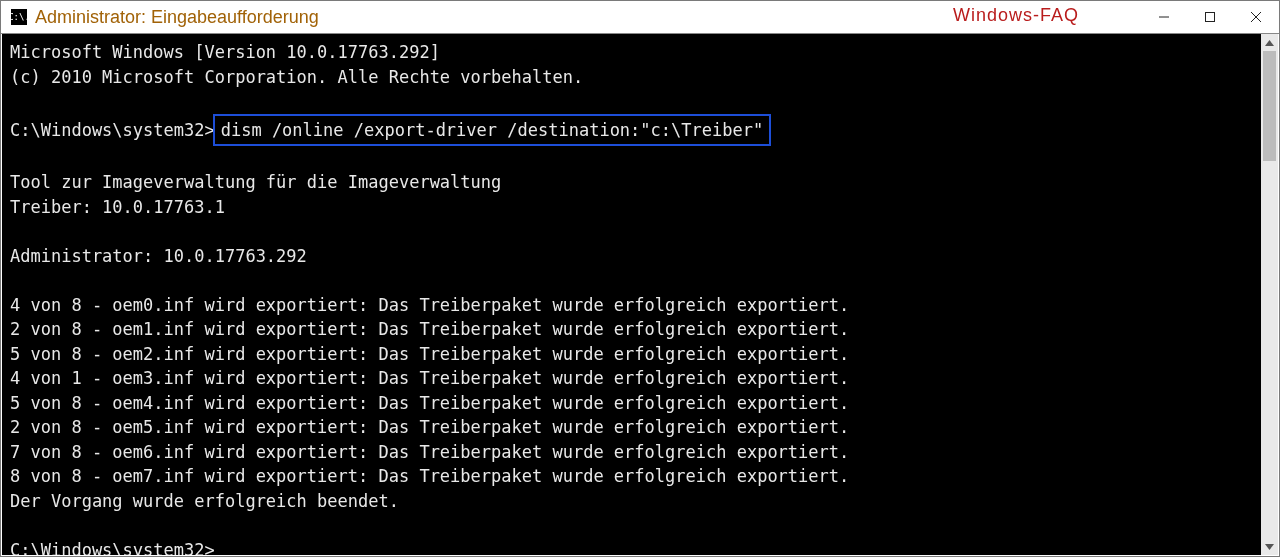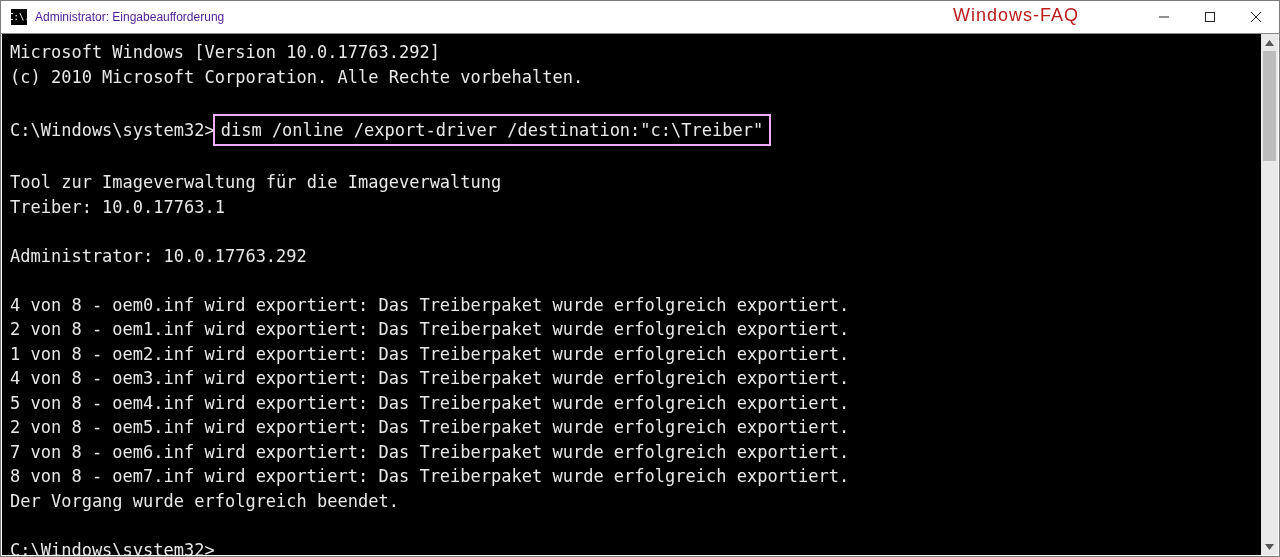--- a/index.html
+++ b/index.html
@@ -33,22 +33,22 @@
     height: 16px;
     margin: 0 8px 0 10px;
     background: #000;
     display: inline-flex;
     align-items: center;
     justify-content: center;
     color: #fff;
     font: 9px/1 Consolas, monospace;
   }
   .titlebar .title {
-    font-size: 12px;
-    color: #4c1d95;
+    font-size: 18px;
+    color: #a16207;
     white-space: nowrap;
   }
   .watermark {
     position: absolute;
     right: 200px;
     top: 4px;
     font-size: 18px;
     color: #b91c1c;
     letter-spacing: 1px;
     pointer-events: none;
@@ -86,21 +86,21 @@
     padding: 6px 6px 6px 8px;
     font-family: Consolas, "Lucida Console", monospace;
     font-size: 17px;
     line-height: 24.5px;
     color: #e8e8e8;
     white-space: pre;
     overflow: hidden;
   }
   .hl {
     display: inline-block;
-    border: 2px solid #f0abfc;
+    border: 2px solid #1d4ed8;
     padding: 0 6px;
     margin-left: -2px;
     line-height: 28px;
   }
   .cursor {
     display: inline-block;
     width: 10px;
     height: 3px;
     background: #e8e8e8;
     vertical-align: -2px;
@@ -162,22 +162,22 @@
 
 <span>C:\Windows\system32&gt;</span><span class="hl">dism /online /export-driver /destination:"c:\Treiber"</span>
 
 <span>Tool zur Imageverwaltung für die Imageverwaltung</span>
 <span>Treiber: 10.0.17763.1</span>
 
 <span>Administrator: 10.0.17763.292</span>
 
 <span>4 von 8 - oem0.inf wird exportiert: Das Treiberpaket wurde erfolgreich exportiert.</span>
 <span>2 von 8 - oem1.inf wird exportiert: Das Treiberpaket wurde erfolgreich exportiert.</span>
-<span>1 von 8 - oem2.inf wird exportiert: Das Treiberpaket wurde erfolgreich exportiert.</span>
-<span>4 von 8 - oem3.inf wird exportiert: Das Treiberpaket wurde erfolgreich exportiert.</span>
+<span>5 von 8 - oem2.inf wird exportiert: Das Treiberpaket wurde erfolgreich exportiert.</span>
+<span>4 von 1 - oem3.inf wird exportiert: Das Treiberpaket wurde erfolgreich exportiert.</span>
 <span>5 von 8 - oem4.inf wird exportiert: Das Treiberpaket wurde erfolgreich exportiert.</span>
 <span>2 von 8 - oem5.inf wird exportiert: Das Treiberpaket wurde erfolgreich exportiert.</span>
 <span>7 von 8 - oem6.inf wird exportiert: Das Treiberpaket wurde erfolgreich exportiert.</span>
 <span>8 von 8 - oem7.inf wird exportiert: Das Treiberpaket wurde erfolgreich exportiert.</span>
 <span>Der Vorgang wurde erfolgreich beendet.</span>
 
 <span>C:\Windows\system32&gt;</span><span class="cursor"></span></div>
 
     <div class="scrollbar">
       <div class="scroll-arrow">

